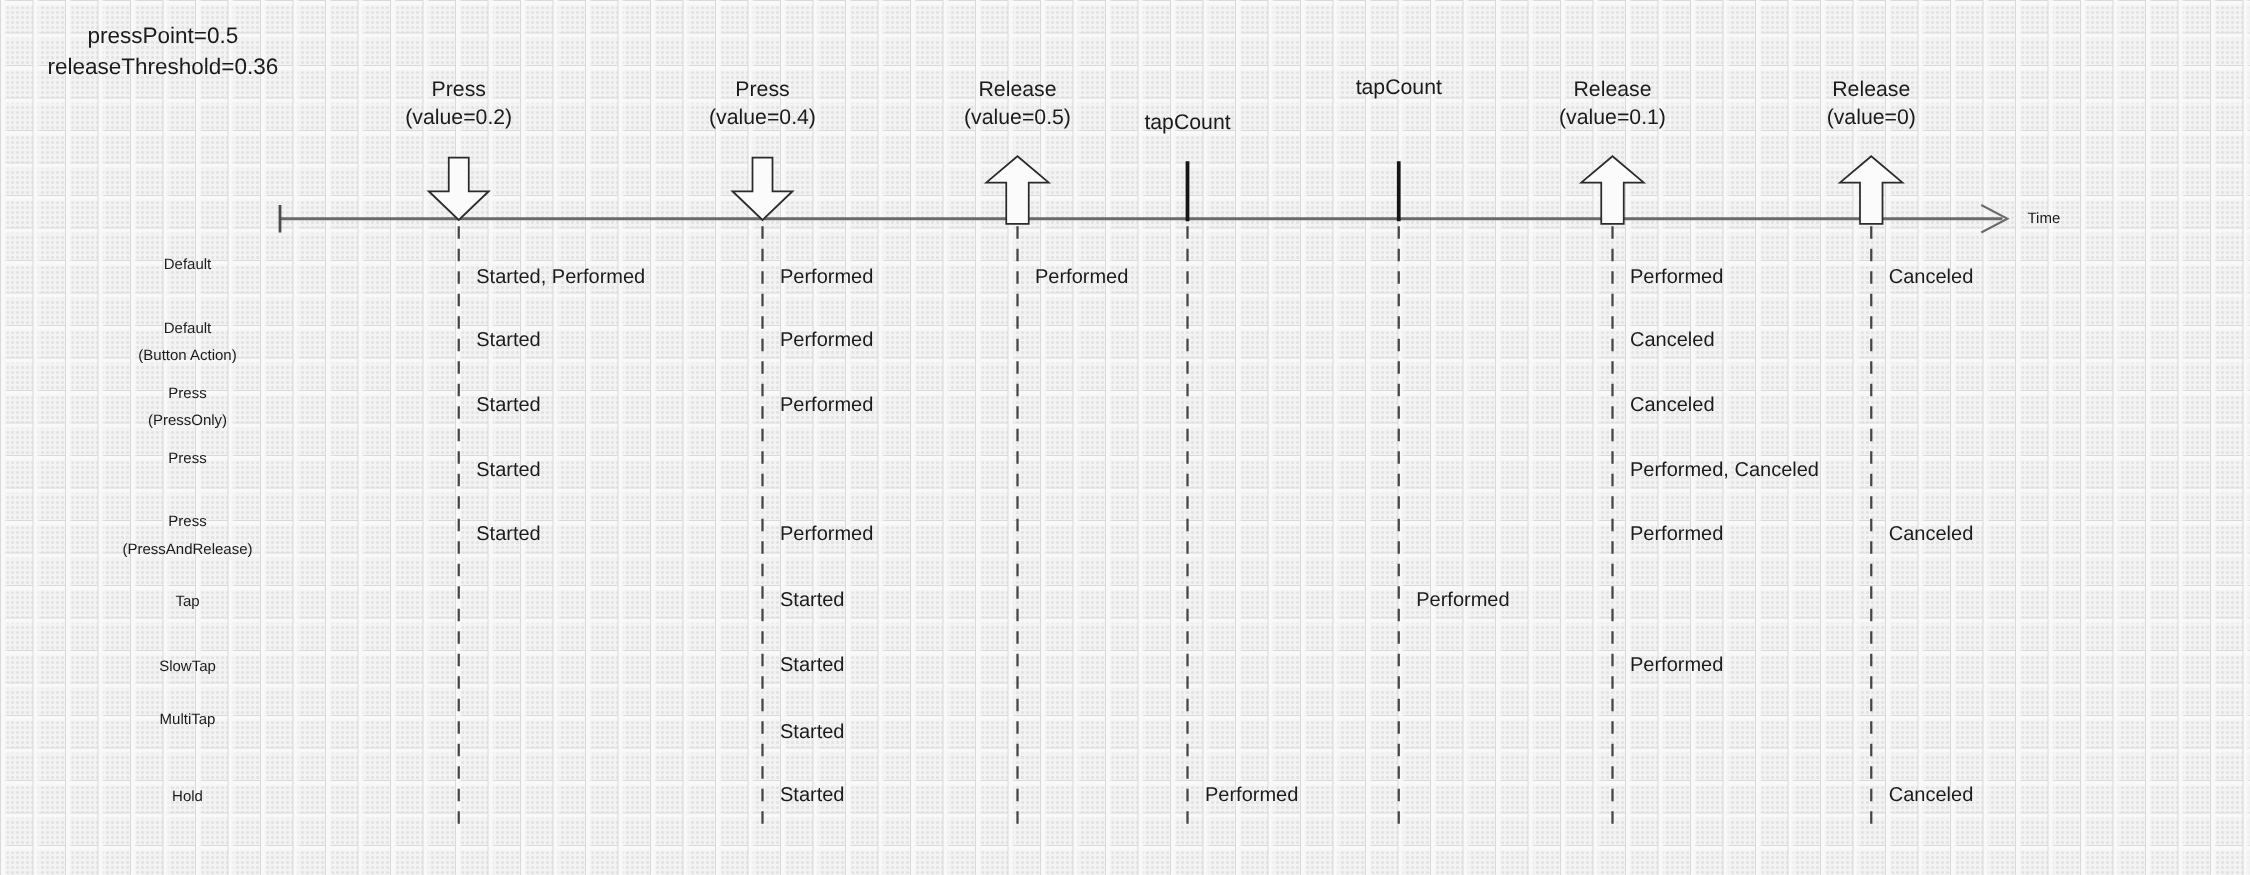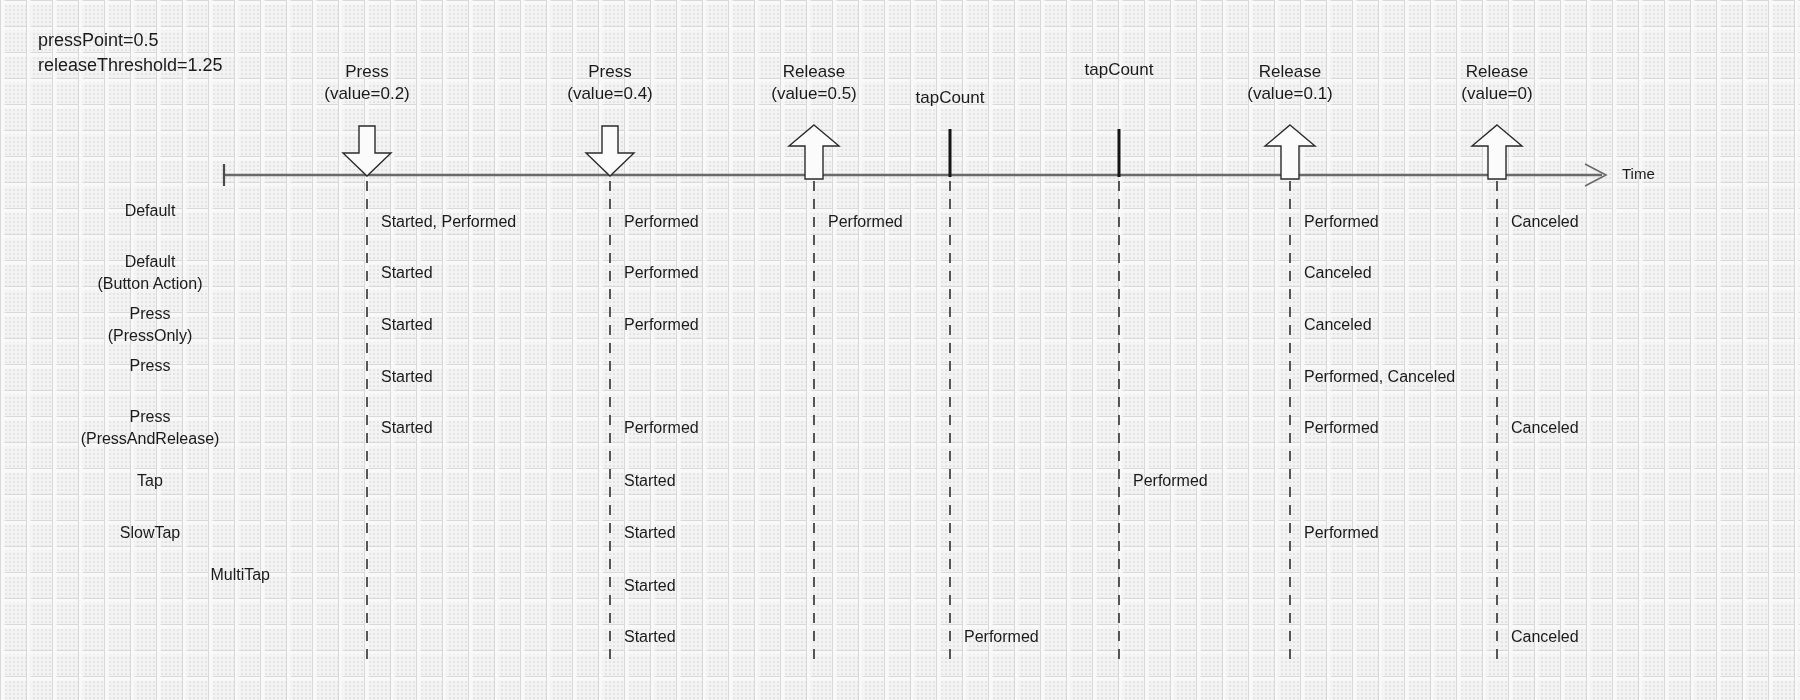--- a/index.html
+++ b/index.html
@@ -44,27 +44,27 @@
     text-align: center;
     font-size: 17px;
     line-height: 22px;
     white-space: nowrap;
   }
   .row-label {
     position: absolute;
     left: 30px;
     width: 240px;
     text-align: center;
-    font-size: 16px;
+    font-size: 12px;
     line-height: 22px;
     white-space: nowrap;
   }
   .time-label {
     position: absolute;
-    font-size: 15px;
+    font-size: 12px;
     line-height: 22px;
   }
 </style>
 </head>
 <body>
 
 <div class="canvas">
 
   <svg class="svg-layer" viewBox="0 0 1800 700">
 
@@ -84,23 +84,23 @@
     <polygon points="602,126 618,126 618,153 634,153 610,176 586,153 602,153" fill="#fbfbfb" stroke="#2b2b2b" stroke-width="1.4"></polygon>
 
     <polygon points="814,125 839,146 823,146 823,179 805,179 805,146 789,146" fill="#fbfbfb" stroke="#2b2b2b" stroke-width="1.4"></polygon>
     <polygon points="1290,125 1315,146 1299,146 1299,179 1281,179 1281,146 1265,146" fill="#fbfbfb" stroke="#2b2b2b" stroke-width="1.4"></polygon>
     <polygon points="1497,125 1522,146 1506,146 1506,179 1488,179 1488,146 1472,146" fill="#fbfbfb" stroke="#2b2b2b" stroke-width="1.4"></polygon>
 
     <line x1="950" y1="129" x2="950" y2="177" stroke="#151515" stroke-width="3"></line>
     <line x1="1119" y1="129" x2="1119" y2="177" stroke="#151515" stroke-width="3"></line>
   </svg>
 
-  <div class="params" style="left:38px; top:28px;">
+  <div class="params" style="left:38px; top:16px;text-align:center;">
     <div>pressPoint=0.5</div>
-    <div>releaseThreshold=1.25</div>
+    <div>releaseThreshold=0.36</div>
   </div>
 
   <div class="event-label" style="left:257px; top:61px;">
     <div>Press</div>
     <div>(value=0.2)</div>
   </div>
   <div class="event-label" style="left:500px; top:61px;">
     <div>Press</div>
     <div>(value=0.4)</div>
   </div>
@@ -142,22 +142,25 @@
   <div class="row-label" style="top:406px;">
     <div>Press</div>
     <div>(PressAndRelease)</div>
   </div>
   <div class="row-label" style="top:522px;">
     <div>SlowTap</div>
   </div>
   <div class="row-label" style="top:470px;">
     <div>Tap</div>
   </div>
-  <div class="row-label" style="top:564px;text-align:right;">
+  <div class="row-label" style="top:564px;">
     <div>MultiTap</div>
+  </div>
+  <div class="row-label" style="top:626px;">
+    <div>Hold</div>
   </div>
 
   <div class="txt" style="left:381px;  top:211px;">Started, Performed</div>
   <div class="txt" style="left:624px;  top:211px;">Performed</div>
   <div class="txt" style="left:828px;  top:211px;">Performed</div>
   <div class="txt" style="left:1304px; top:211px;">Performed</div>
   <div class="txt" style="left:1511px; top:211px;">Canceled</div>
 
   <div class="txt" style="left:381px;  top:262px;">Started</div>
   <div class="txt" style="left:624px;  top:262px;">Performed</div>

